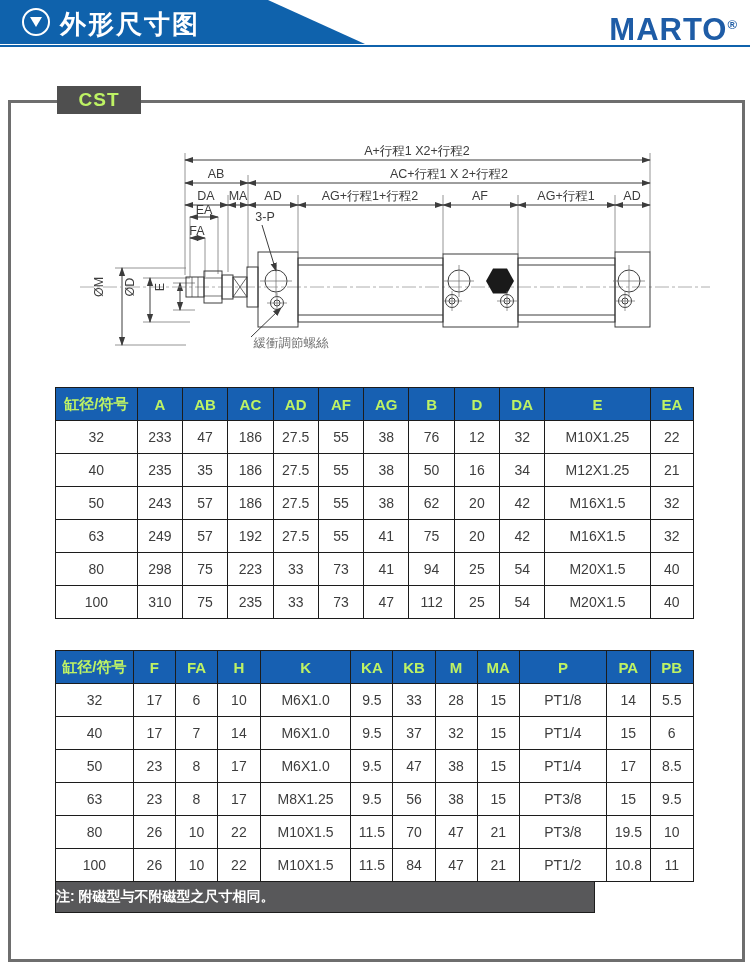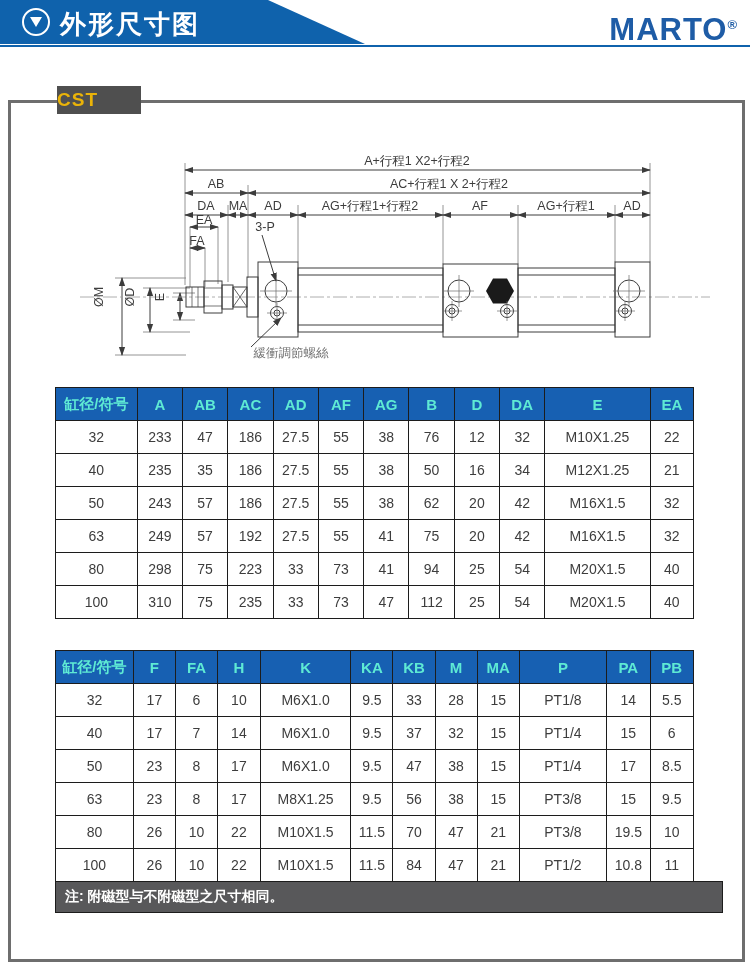--- a/index.html
+++ b/index.html
@@ -15,36 +15,36 @@
           clip-path:polygon(0 0,268px 0,365px 100%,0 100%)}
   .header-rule{position:absolute;left:0;top:45px;width:750px;height:2px;background:var(--banner)}
   .title-icon{position:absolute;left:22px;top:8px;width:28px;height:28px;border:2.5px solid #fff;border-radius:50%;}
   .title-icon .tri{position:absolute;left:5.5px;top:7px;width:0;height:0;border-left:6.5px solid transparent;border-right:6.5px solid transparent;border-top:10px solid #fff}
   .page-title{position:absolute;left:60px;top:7px;color:#fff;font-size:26px;font-weight:bold;letter-spacing:2px}
   .brand{position:absolute;right:12px;top:12px;color:var(--brand);font-family:Liberation Sans, sans-serif;font-weight:bold;font-size:31px;letter-spacing:1px}
   .brand sup{font-size:13px;vertical-align:super}
 
   
   .frame{position:absolute;left:8px;top:100px;width:737px;height:862px;border:3px solid var(--frame)}
-  .model-tag{position:absolute;left:57px;top:86px;width:84px;height:28px;background:#4f4f4f;color:#eab308;
-             font-size:19px;font-weight:bold;line-height:28px;letter-spacing:1px}
+  .model-tag{position:absolute;left:57px;top:86px;width:84px;height:28px;background:#4f4f4f;color:#bef264;
+             font-size:19px;font-weight:bold;text-align:center;line-height:28px;letter-spacing:1px}
 
   
-  .diagram{position:absolute;left:55px;top:135px}
+  .diagram{position:absolute;left:55px;top:125px}
   svg text{font-family:"Liberation Sans","DejaVu Sans",sans-serif}
 
   
   table{border-collapse:collapse;table-layout:fixed;position:absolute;left:55px;width:639px;background:#fff}
   #table1{top:387px}
   #table2{top:650px}
   th,td{border:1.5px solid #1c1c1c;height:33px;text-align:center;vertical-align:middle;overflow:hidden;white-space:nowrap}
-  th{background:var(--thead);color:#5eead4;font-size:15px;font-weight:bold}
+  th{background:var(--thead);color:#bef264;font-size:15px;font-weight:bold}
   td{font-size:14px;color:#3d3d3d}
-  .note-bar{position:absolute;left:55px;top:881px;width:668px;height:32px;background:var(--note-bg);
-            border:1.5px solid #1c1c1c;color:#fff;font-size:14px;font-weight:bold;line-height:29px;padding-left:9px}
+  .note-bar{position:absolute;left:55px;top:881px;width:540px;height:32px;background:var(--note-bg);
+            border:1.5px solid #1c1c1c;color:#fff;font-size:14px;font-weight:bold;line-height:29px;}
 </style>
 </head>
 <body>
 
 <div class="page">
 
   <div class="banner"></div>
   <div class="header-rule"></div>
   <div class="title-icon">
       <div class="tri"></div>

